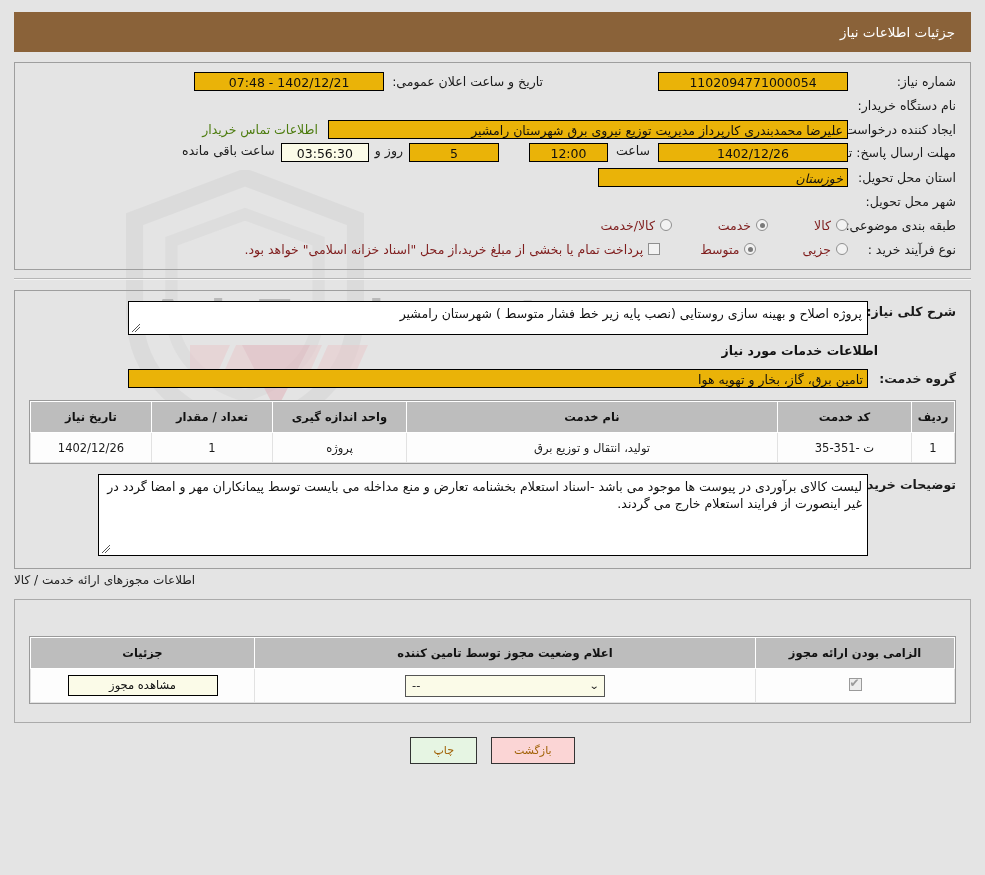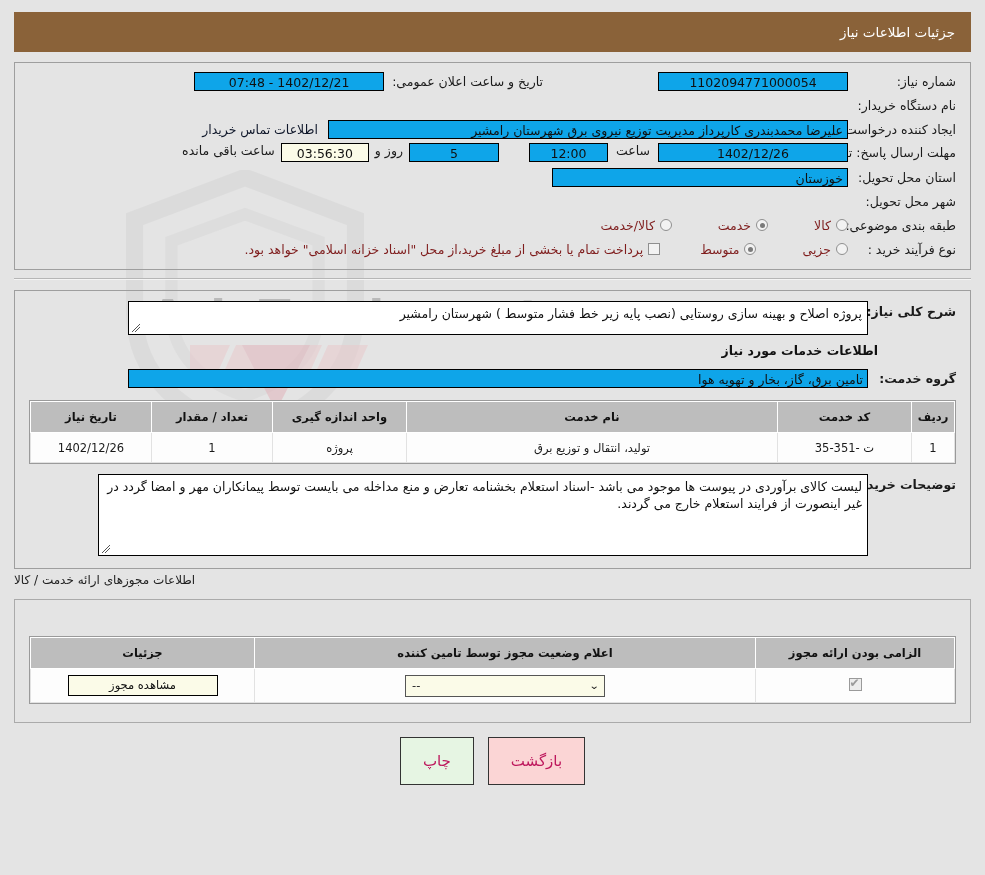--- a/index.html
+++ b/index.html
@@ -85,37 +85,37 @@
   }
   .lbl {
     color: #1a1a1a;
     font-size: 12.5px;
     white-space: nowrap;
     text-align: right;
   }
   .lbl-w { width: 108px; flex: 0 0 108px; }
   .fld {
     border: 1px solid #000000;
-    background: #0ea5e9;
+    background: #eab308;
     height: 19px;
     line-height: 19px;
     font-size: 12.5px;
     padding: 0 4px;
     box-sizing: border-box;
     color: #101010;
     overflow: hidden;
     white-space: nowrap;
   }
   .fld.center { text-align: center; }
   .fld.right { text-align: right; }
   .fld.yellow { background: #fbfbe8; text-align: center; }
 
   
   .blink {
-    color: #0f172a;
+    color: #4d7c0f;
     font-size: 12.5px;
     white-space: nowrap;
     cursor: pointer;
   }
 
   
   .radio {
     width: 12px; height: 12px;
     border-radius: 50%;
     border: 1px solid #8f8f8f;
@@ -273,24 +273,24 @@
 
   
   .btnbar {
     display: flex;
     justify-content: center;
     gap: 14px;
     margin-top: 14px;
   }
   .btn {
     border: 1px solid #333;
-    font-size: 15px;
-    padding: 14px 22px;
+    font-size: 11px;
+    padding: 6px 22px;
     cursor: pointer;
-    color: #be185d;
+    color: #a16207;
   }
   .btn.print { background: #e6f5e3; }
   .btn.back  { background: #fbd5d5; }
 
   .hr-sep {
     border: 0;
     border-top: 1px solid #b6b6b6;
     border-bottom: 1px solid #f4f4f4;
     margin: 8px 14px 0 14px;
   }
@@ -348,21 +348,21 @@
         <div class="lbl" style="margin:0 8px;">ساعت</div>
         <div class="fld center" style="width:79px;">12:00</div>
         <div class="fld center" style="width:90px; margin-right:30px;">5</div>
         <div class="lbl" style="margin:0 6px;">روز و</div>
         <div class="fld yellow" style="width:88px;">03:56:30</div>
         <div class="lbl" style="margin-right:6px;">ساعت باقی مانده</div>
       </div>
 
       <div class="frow">
         <div class="lbl lbl-w">استان محل تحویل:</div>
-        <div class="fld right" style="width:296px;">خوزستان</div>
+        <div class="fld right" style="width:250px;font-style:italic;">خوزستان</div>
       </div>
 
       <div class="frow">
         <div class="lbl lbl-w">شهر محل تحویل:</div>
       </div>
 
       <div class="frow" style="gap:0;">
         <div class="lbl lbl-w">طبقه بندی موضوعی:</div>
         <div style="display:flex; gap:46px;">
           <label class="radio-item">

